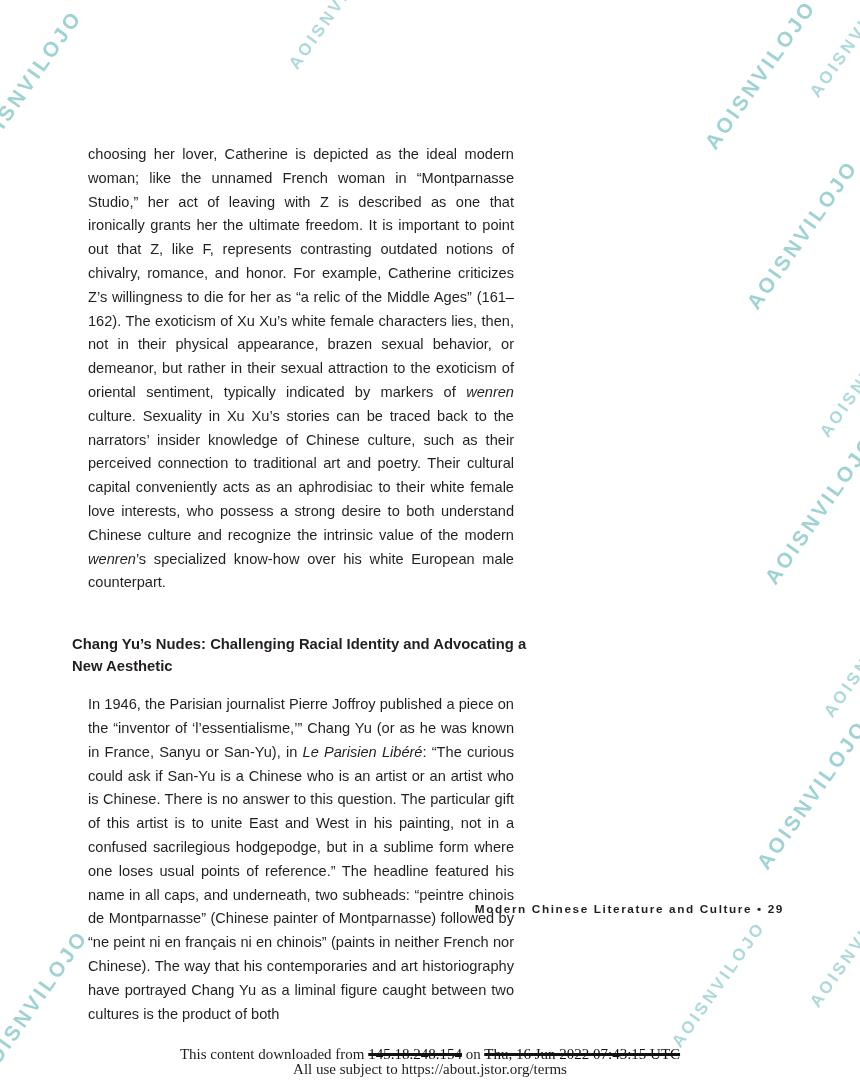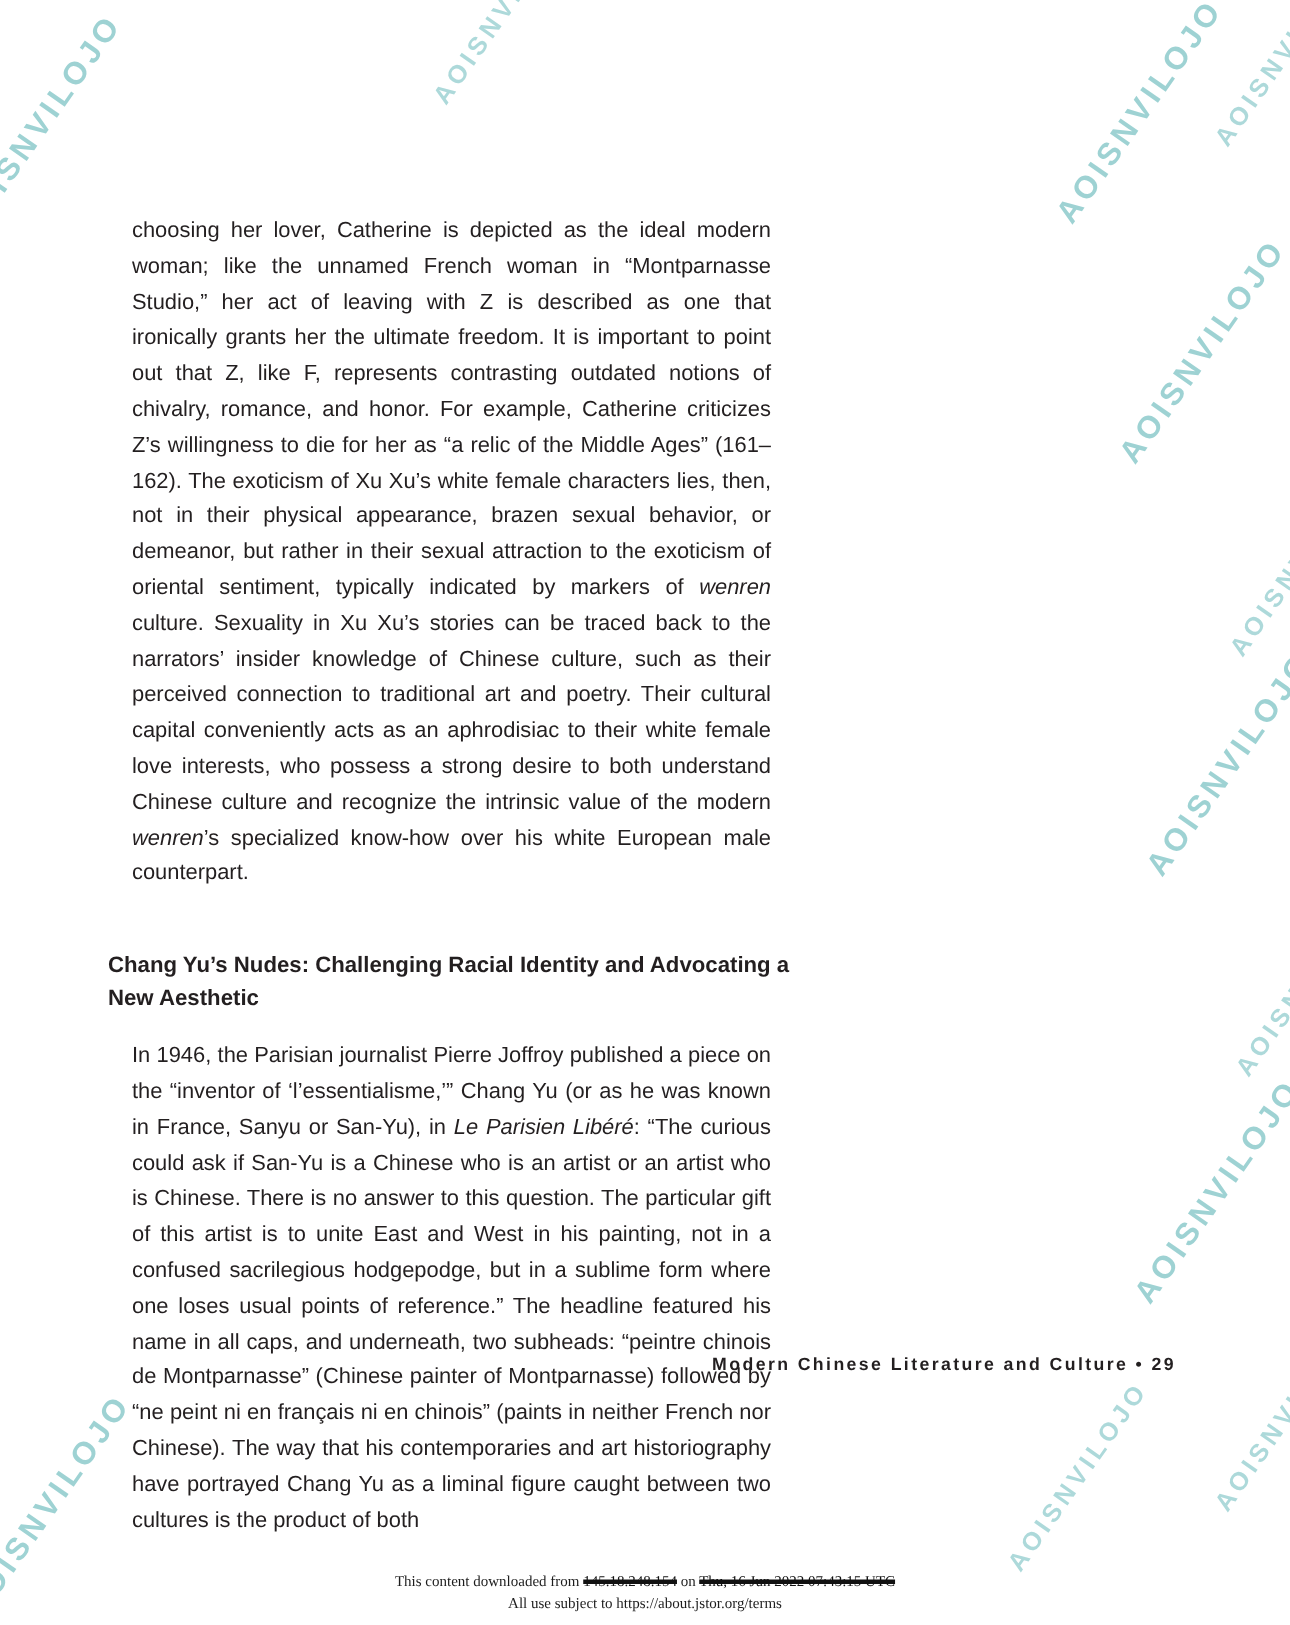--- a/index.html
+++ b/index.html
@@ -52,21 +52,21 @@
     color:#231f20;
     white-space:nowrap;
     padding-left:28px;
   }
   
   .notice{
     position:absolute;
     left:0;right:0;bottom:6px;
     text-align:center;
     font-family:"Liberation Serif", serif;
-    font-size:10px;
+    font-size:15px;
     line-height:15px;
     color:#1d1d1d;
   }
   .redact{
     text-decoration:line-through;
     text-decoration-thickness:3px;
     color:#111;
   }
   .notice a{color:#1d1d1d;text-decoration:none;margin-top:40px;}
 </style>

